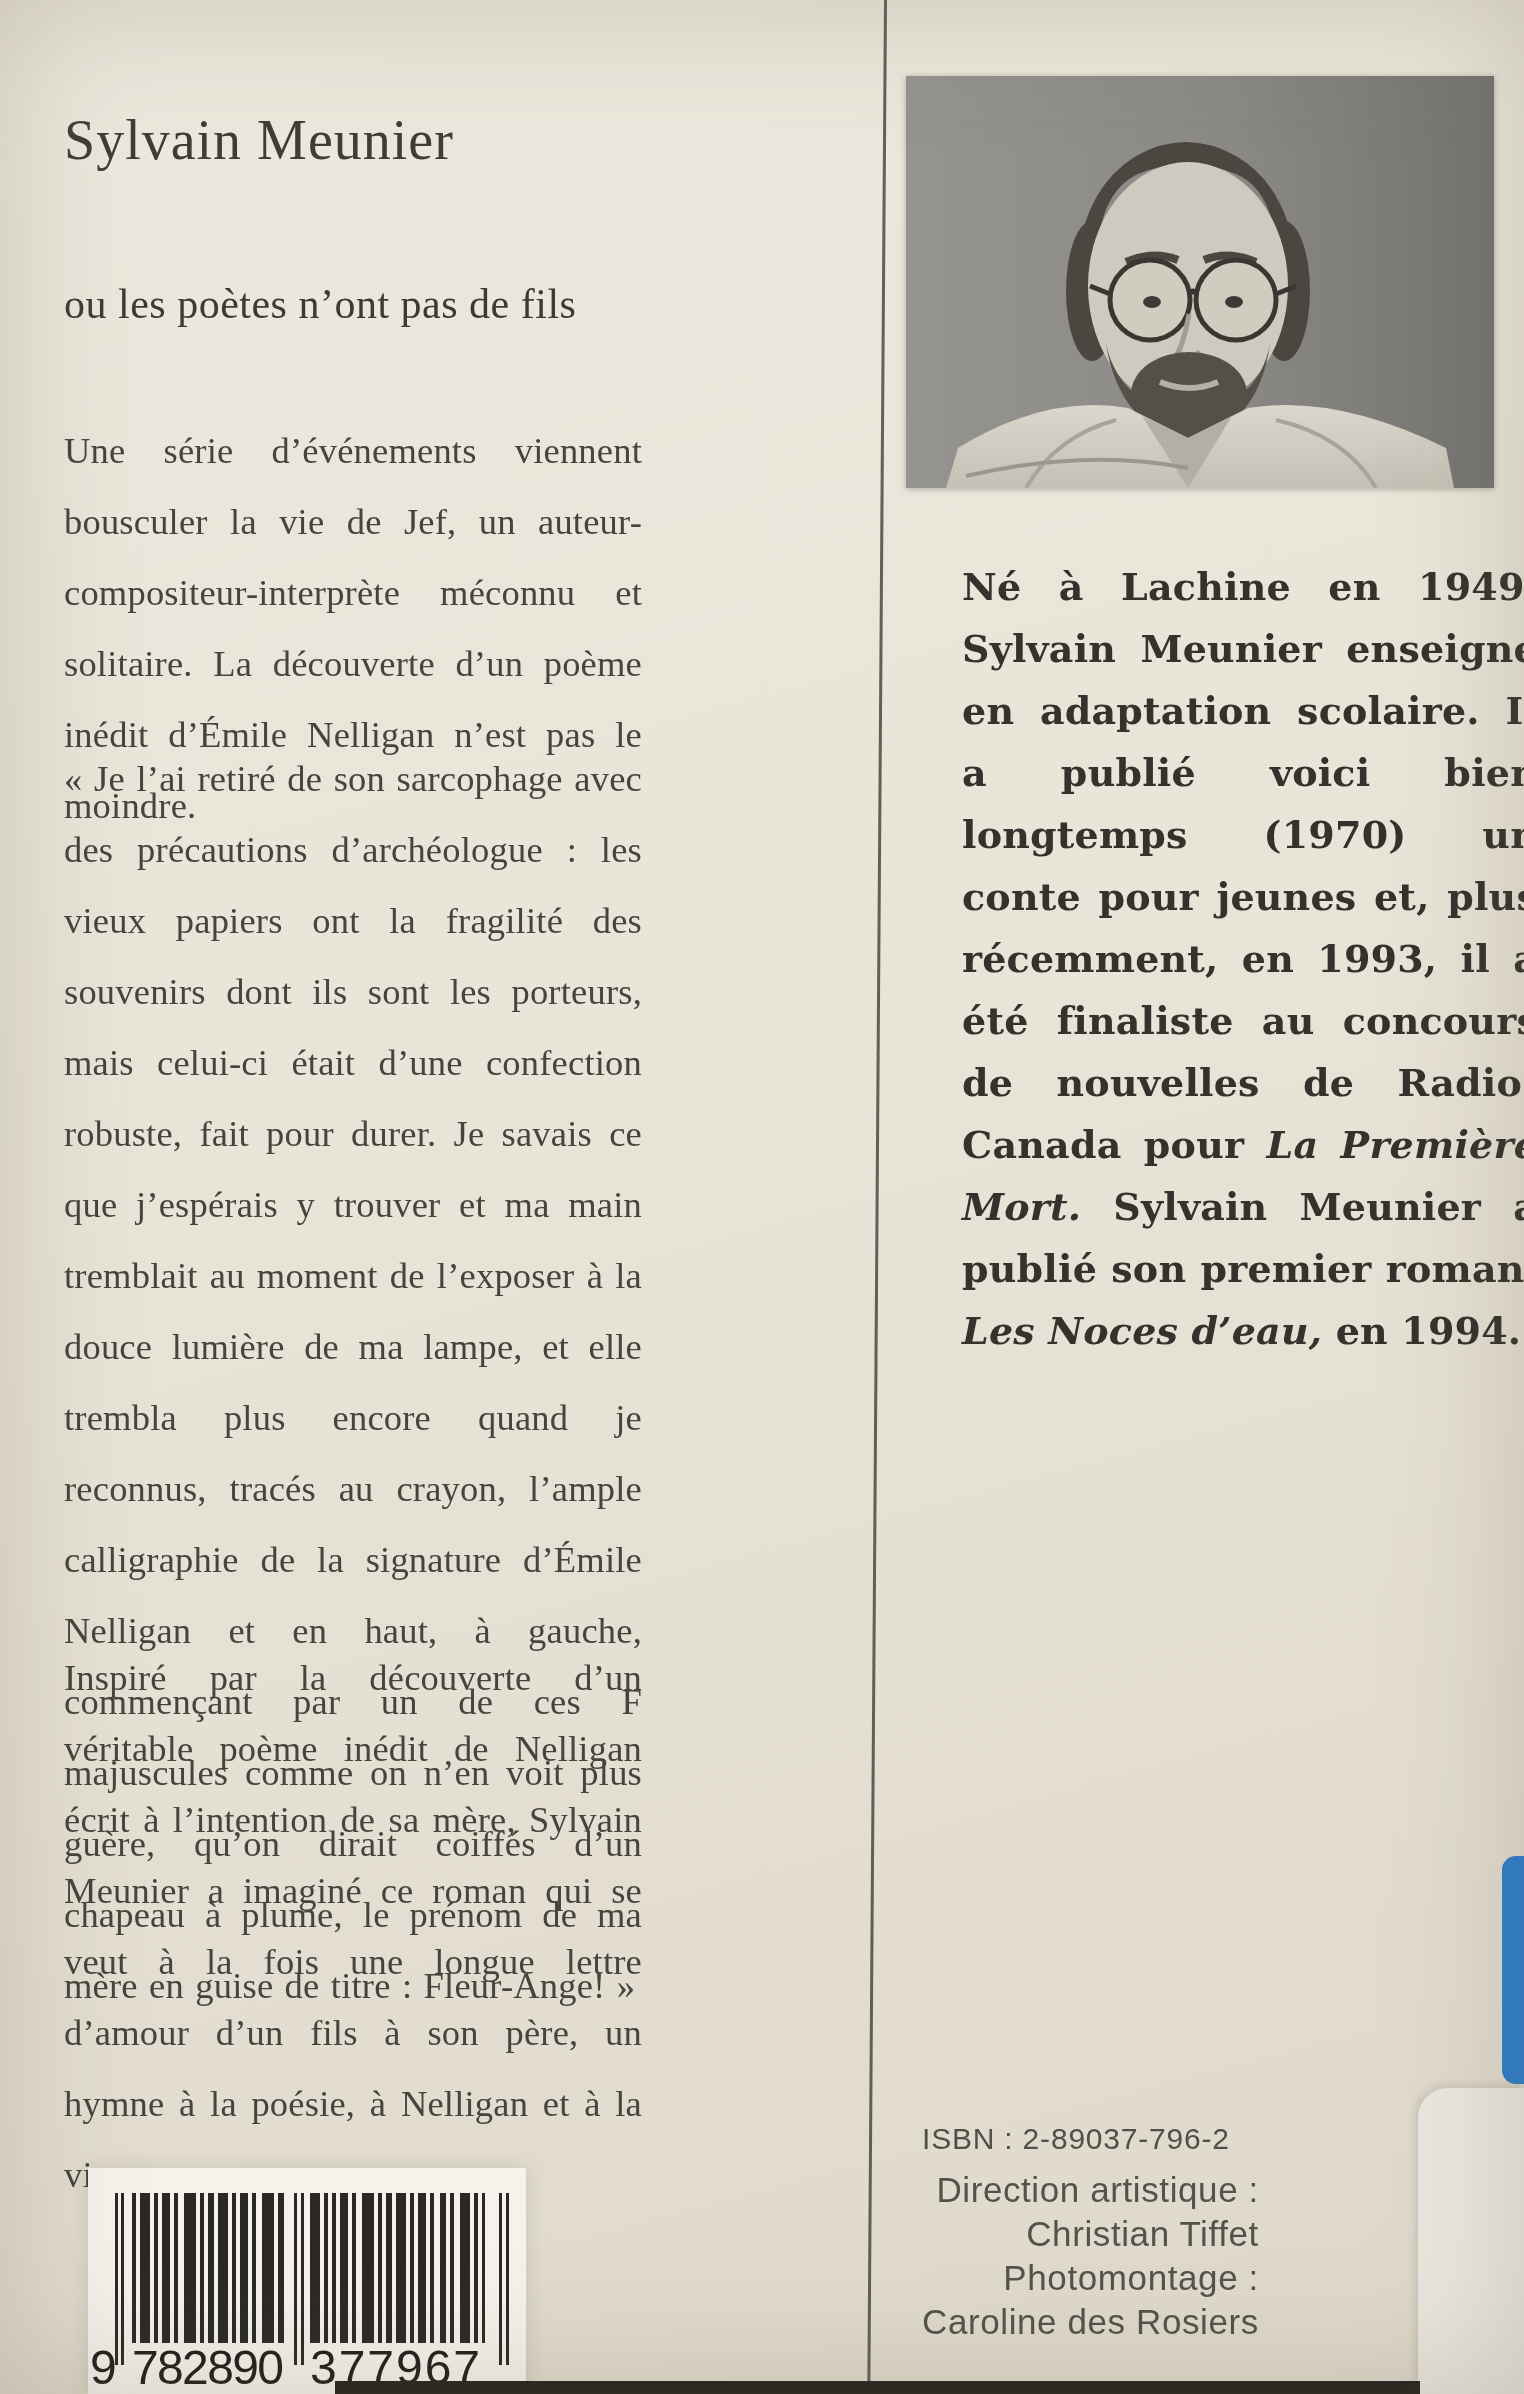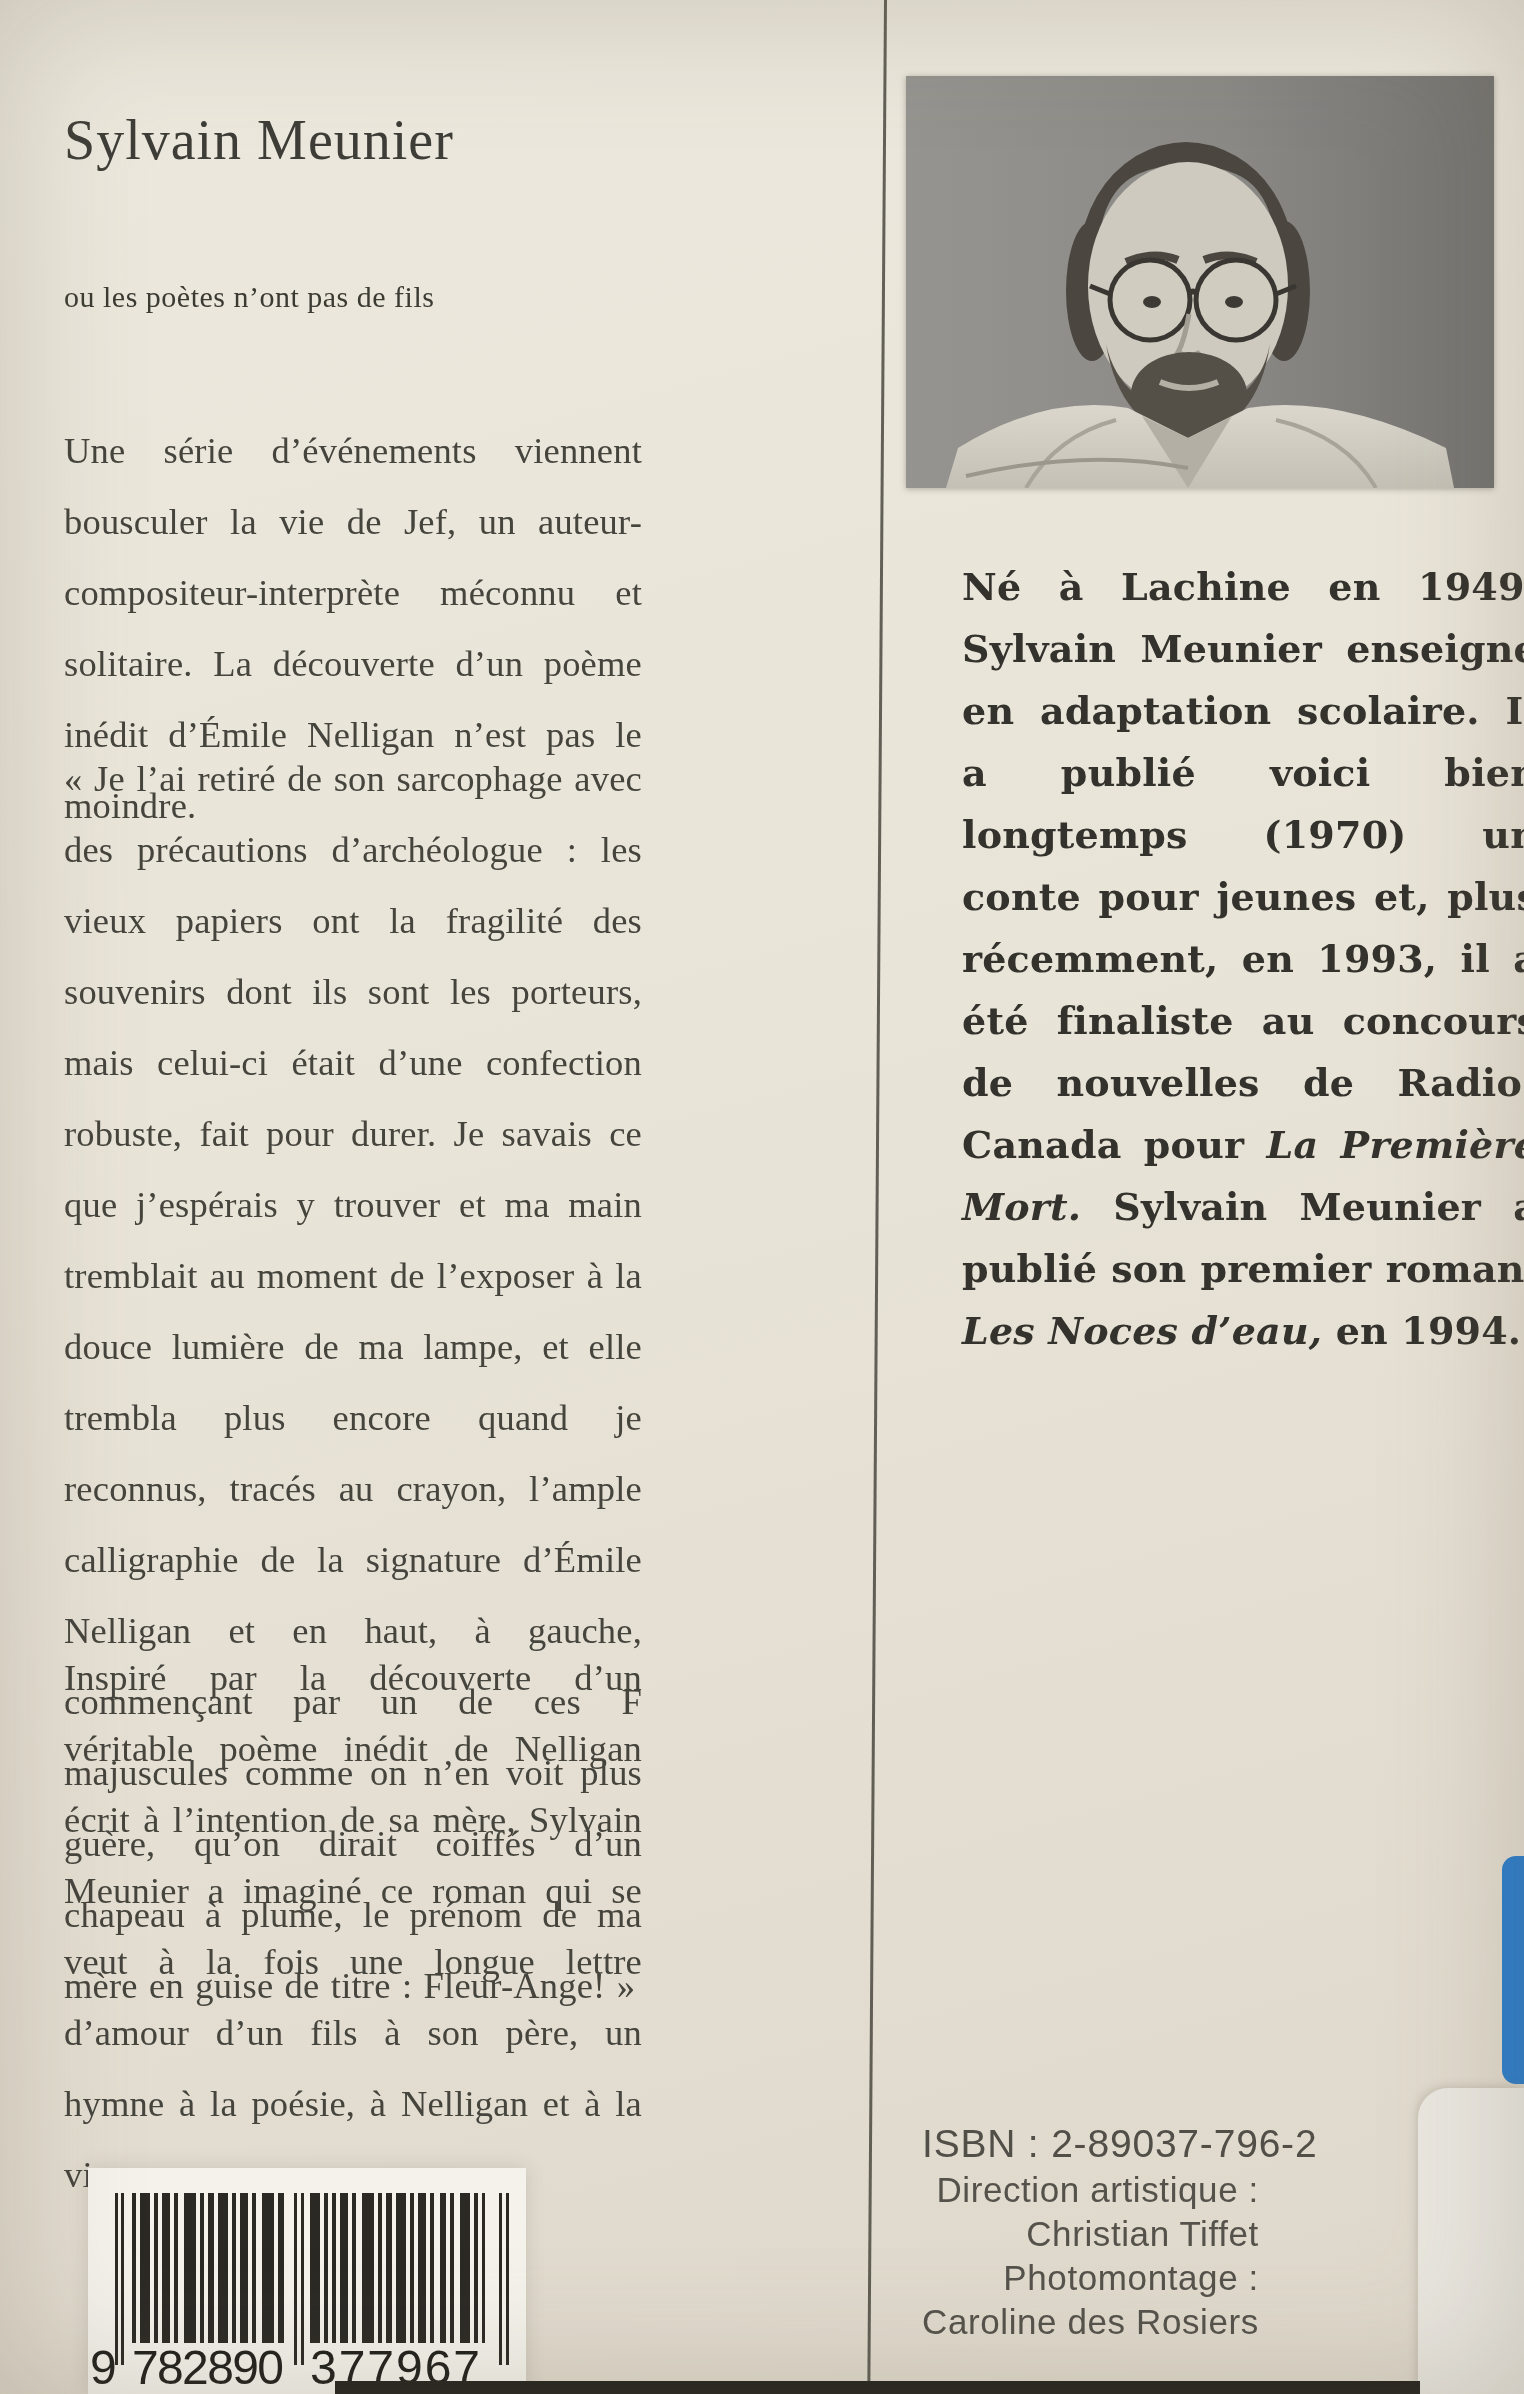--- a/index.html
+++ b/index.html
@@ -12,21 +12,21 @@
     color:#43423c;
   }
   .vignette{position:absolute;inset:0;box-shadow:inset 0 0 140px rgba(110,100,80,.28);pointer-events:none;}
   .divider{
     position:absolute;left:884px;top:0;width:3px;height:2400px;
     background:#4a4840;opacity:.85;transform:rotate(0.4deg);transform-origin:top left;
   }
   
   .author{position:absolute;left:64px;top:70px;font-size:56px;line-height:1.1;color:#3e3d37;letter-spacing:1px;margin-top:40px;}
   .title{position:absolute;left:60px;top:160px;font-size:82px;font-weight:700;color:#44506c;letter-spacing:1px;}
-  .subtitle{position:absolute;left:64px;top:280px;font-size:30px;color:#3c3b33;letter-spacing:.5px;text-align:center;}
+  .subtitle{position:absolute;left:64px;top:280px;font-size:42px;color:#3c3b33;letter-spacing:.5px;text-align:center;}
   .para{
     position:absolute;left:64px;width:578px;
     font-size:36.5px;line-height:71px;text-align:justify;
     color:#45443d;letter-spacing:.2px;word-spacing:2px;
   }
   .para1{top:415px;}
   .para2{top:743px;}
   .para3{top:1642px;}
   
   .barcode-label{
@@ -42,21 +42,21 @@
   .bio{
     position:absolute;left:922px;top:556px;width:576px;
     font-family:"DejaVu Serif",serif;font-weight:700;
     font-size:38px;line-height:62px;text-align:justify;
     color:#34322d;letter-spacing:.2px;margin-left:40px;
   }
   .bio em{font-style:italic;}
   .isbn{
     position:absolute;left:922px;top:2122px;
     font-family:"Liberation Sans",sans-serif;
-    font-size:39px;color:#514f48;letter-spacing:.8px;
+    font-size:30px;color:#514f48;letter-spacing:.8px;
   }
   .credits{
     position:absolute;left:922px;top:2168px;
     font-family:"Liberation Sans",sans-serif;
     font-size:35px;line-height:44px;color:#54524b;letter-spacing:.6px;text-align:right;
   }
   .blue-tab{
     position:absolute;left:1502px;top:1856px;width:22px;height:228px;
     background:#2b7dcb;border-radius:14px 0 0 14px;
   }

